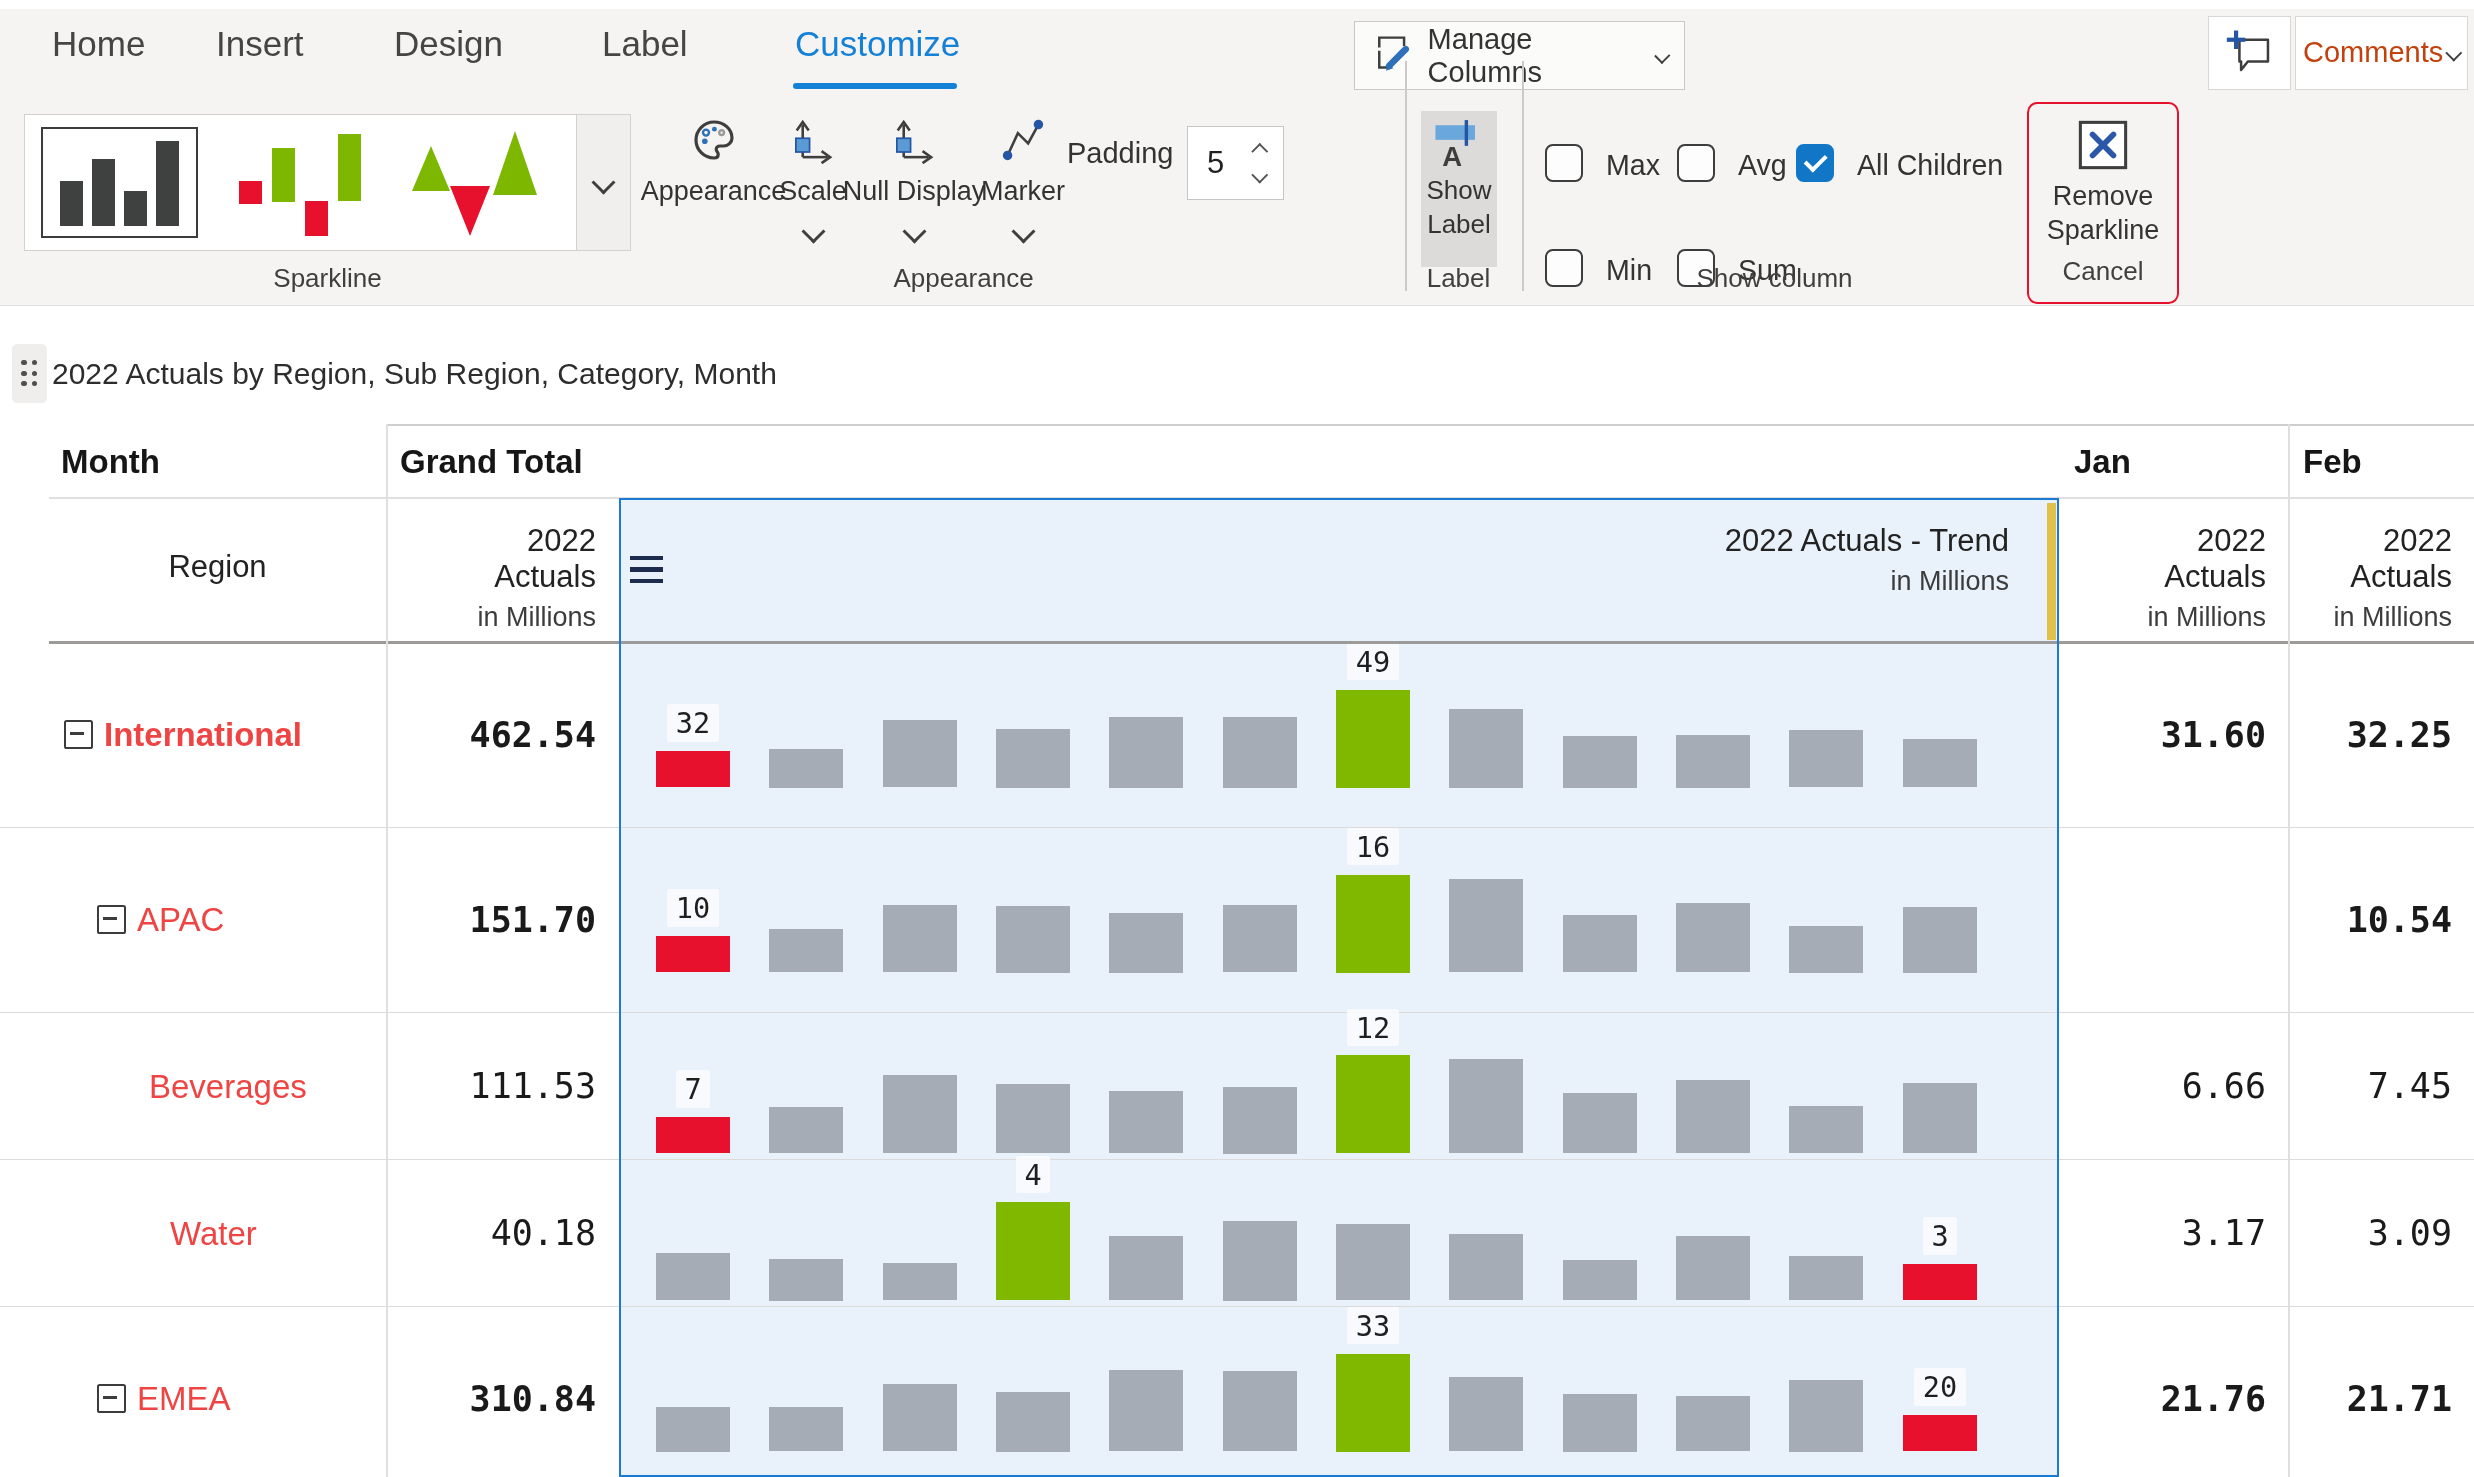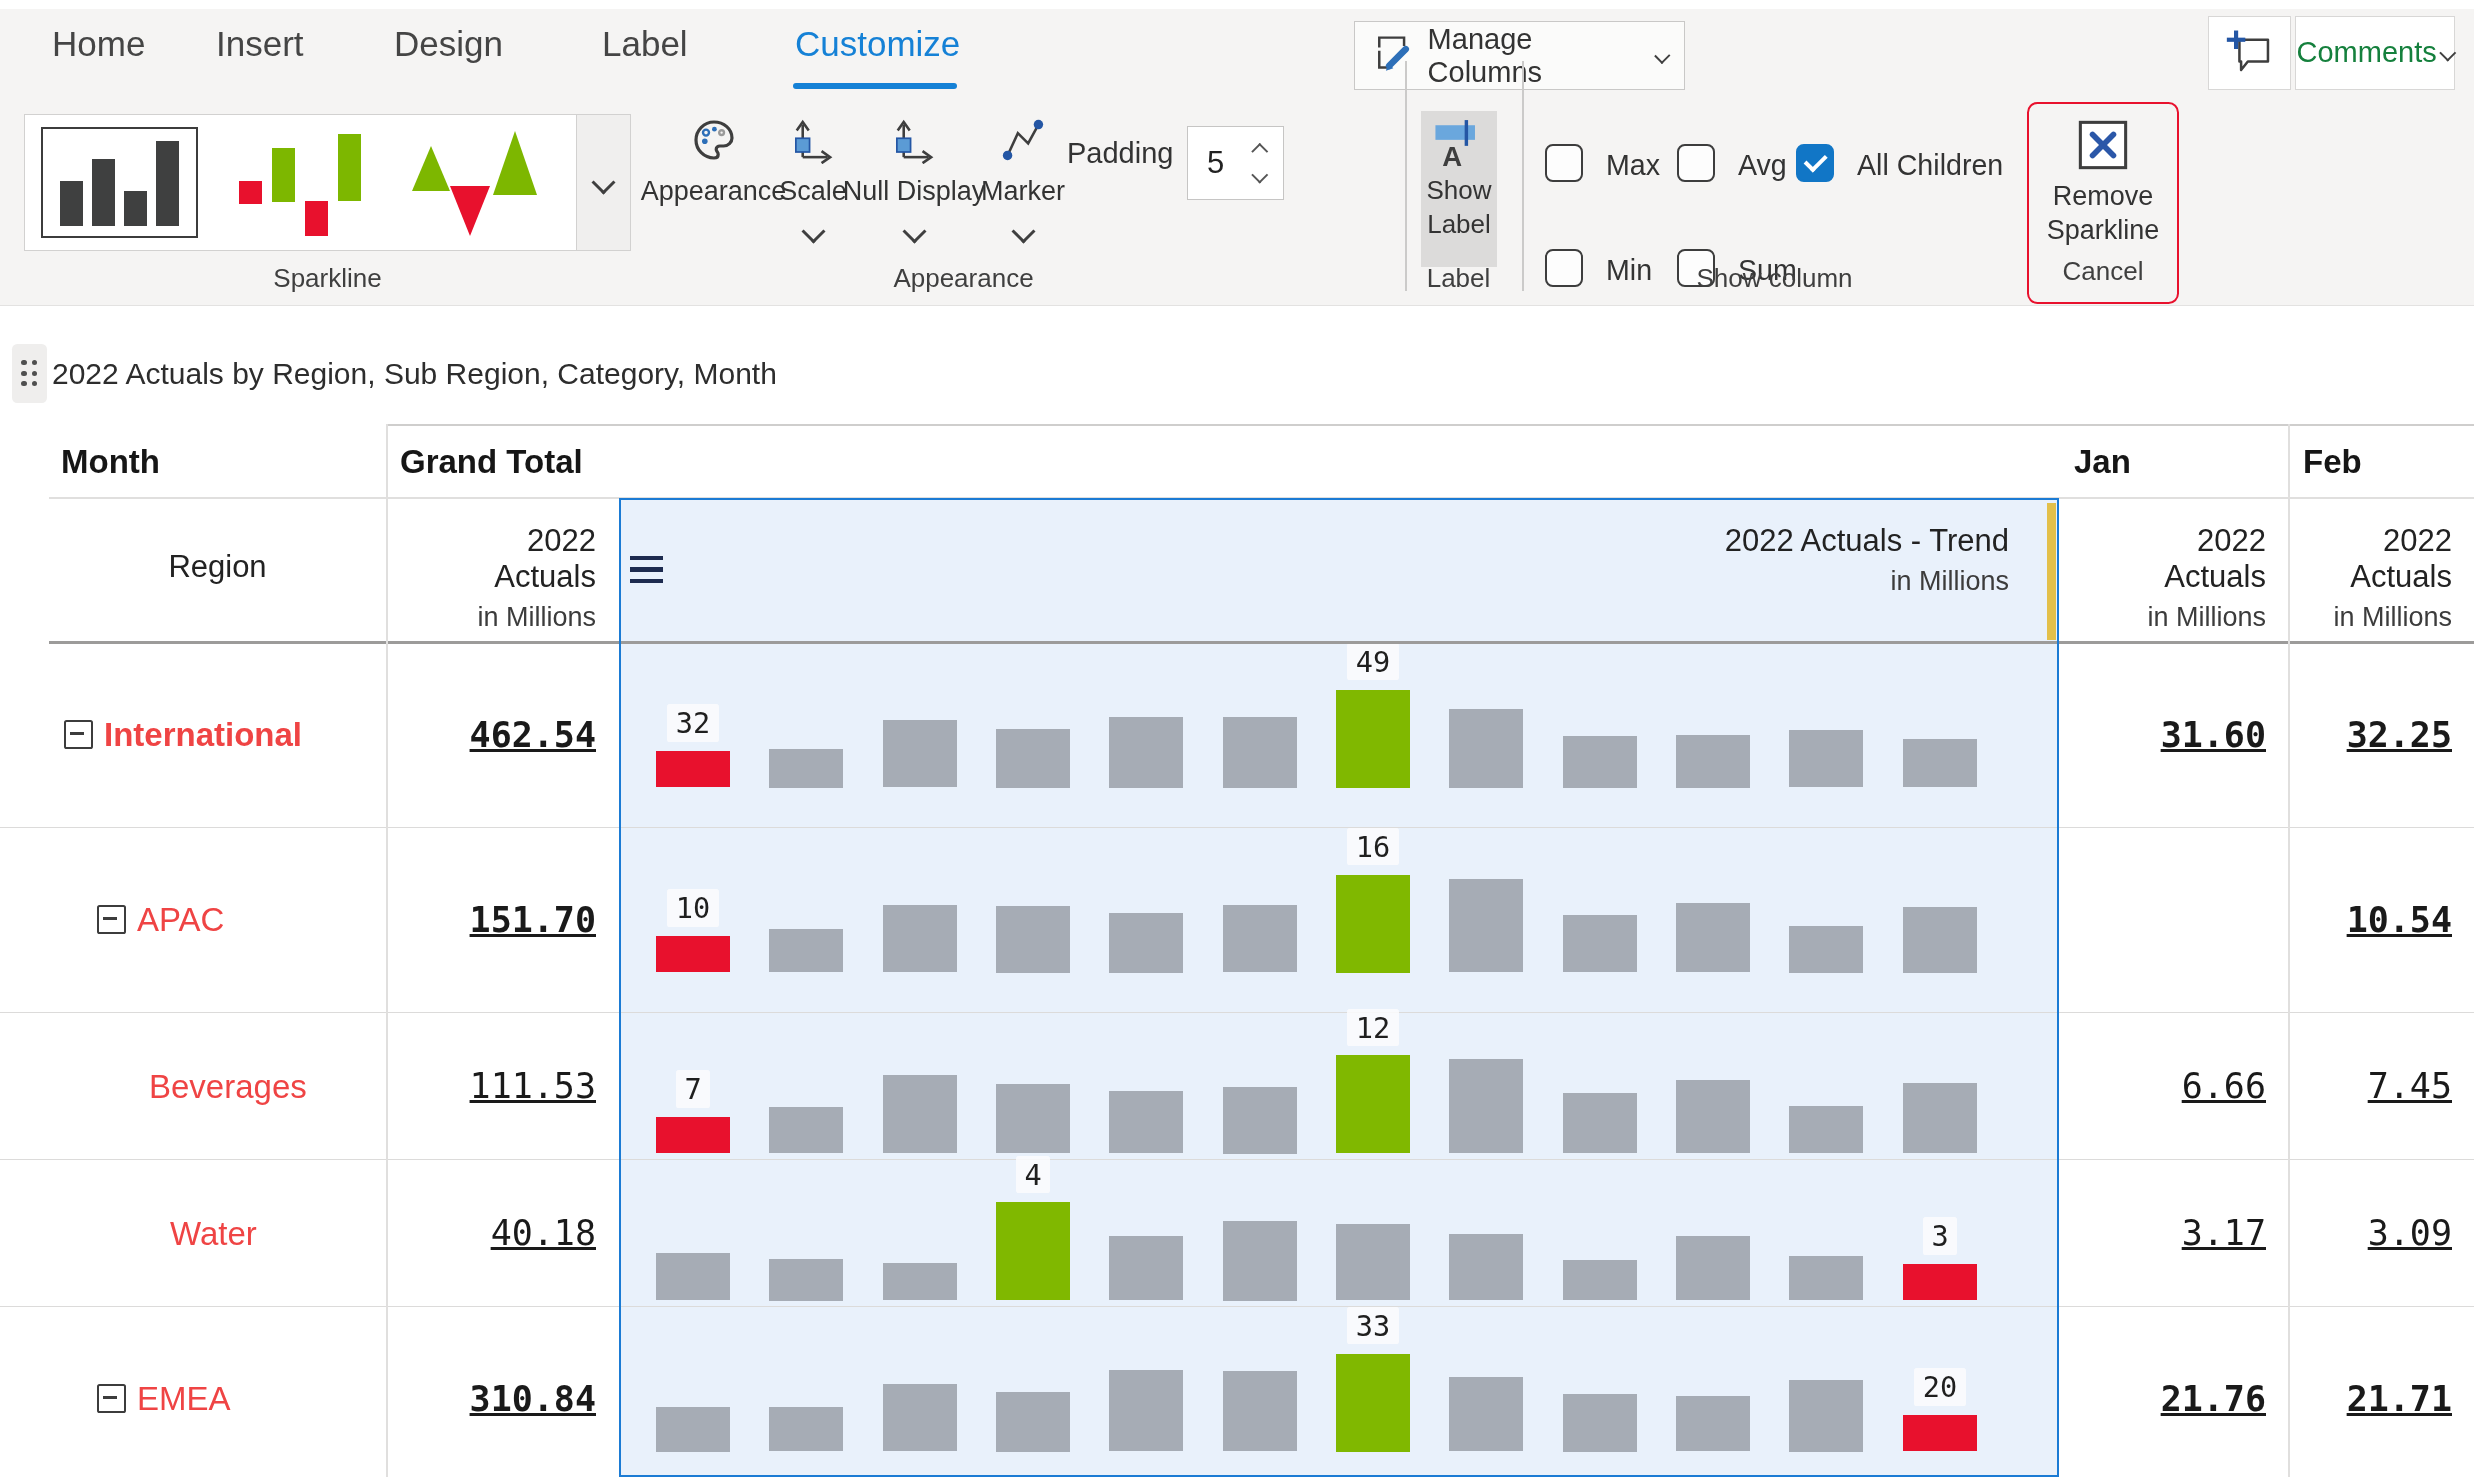--- a/index.html
+++ b/index.html
@@ -7,21 +7,21 @@
 
   
   .ribbon{position:absolute;left:0;top:0;width:2475px;height:305px;background:#f5f4f3;border-bottom:1.7px solid #e3e2e1;z-index:50;}
   .topstrip{position:absolute;left:0;top:0;width:100%;height:8.7px;background:#fff;}
   .tab{position:absolute;top:24px;font-size:35px;color:#454545;white-space:nowrap;cursor:pointer;}
   .tab.active{color:#1581d6;}
   .tab-underline{position:absolute;left:793px;top:83px;width:164px;height:6px;background:#1581d6;border-radius:3.5px;}
 
   .manage-btn{position:absolute;left:1354px;top:21px;width:331px;height:69px;background:#fbfbfa;border:1.7px solid #c9c8c7;box-sizing:border-box;display:flex;align-items:center;gap:14px;padding:0 15.6px;font-size:29px;color:#333;cursor:pointer;}
   .comment-add-btn{position:absolute;left:2208px;top:15.6px;width:83px;height:74px;background:#fff;border:1.7px solid #d8d7d6;box-sizing:border-box;display:flex;align-items:center;justify-content:center;cursor:pointer;}
-  .comments-btn{position:absolute;left:2295px;top:15.6px;width:160px;height:74px;background:#fff;border:1.7px solid #d8d7d6;box-sizing:border-box;display:flex;align-items:center;justify-content:center;gap:5.2px;font-size:29px;color:#15803d;cursor:pointer;}
+  .comments-btn{position:absolute;left:2295px;top:15.6px;width:173px;height:74px;background:#fff;border:1.7px solid #d8d7d6;box-sizing:border-box;display:flex;align-items:center;justify-content:center;gap:5.2px;font-size:29px;color:#c2410c;cursor:pointer;}
 
   .chev{display:inline-block;width:14px;height:14px;border-right:3.5px solid #3f3f3f;border-bottom:3.5px solid #3f3f3f;transform:rotate(45deg);}
   .chev.up{transform:rotate(-135deg);}
   .chev.small{width:9.5px;height:9.5px;border-width:2.6px;}
 
   .gallery{position:absolute;left:24px;top:114px;width:554px;height:137px;background:#fff;border:1.7px solid #d2d1d0;box-sizing:border-box;}
   .gallery-expand{position:absolute;left:576px;top:114px;width:55px;height:137px;background:#f0efee;border:1.7px solid #d2d1d0;box-sizing:border-box;display:flex;align-items:center;justify-content:center;cursor:pointer;}
   .spark-opt1{position:absolute;left:41px;top:127px;width:157px;height:111px;border:2.6px solid #3c3c3c;background:#fff;box-sizing:border-box;display:flex;align-items:flex-end;justify-content:center;gap:9.5px;padding-bottom:10.4px;cursor:pointer;}
   .so1{width:22.5px;background:#3f4040;}
   .spark-opt2{position:absolute;left:232px;top:127px;width:147px;height:111px;cursor:pointer;}
@@ -77,21 +77,21 @@
   .sel-border{position:absolute;left:619px;top:498px;width:1440px;height:979px;border:2.6px solid #1b7bd4;box-sizing:border-box;z-index:40;pointer-events:none;}
   .sel-yellow{position:absolute;left:2047px;top:503px;width:8.7px;height:137px;background:#e3c04a;z-index:41;}
 
   
   #data-rows{position:absolute;left:0;top:0;z-index:10;}
   .trow{position:absolute;left:0;width:2475px;box-sizing:border-box;}
   .expander{position:absolute;width:29px;height:29px;border:2.6px solid #3c3c3c;border-radius:2.6px;background:#fff;box-sizing:border-box;cursor:pointer;}
   .expander::after{content:'';position:absolute;left:4.3px;top:9.5px;width:14px;height:3.5px;background:#3c3c3c;}
   .row-name{position:absolute;font-size:33px;color:#ef4444;white-space:nowrap;}
   .row-name.bold{font-weight:bold;}
-  .cellv{position:absolute;font-family:"DejaVu Sans Mono",monospace;font-size:35px;color:#1a1a1a;text-align:right;text-decoration:underline;}
+  .cellv{position:absolute;font-family:"DejaVu Sans Mono",monospace;font-size:35px;color:#1a1a1a;text-align:right;}
   .cellv.bold{font-weight:bold;}
   .bar{position:absolute;z-index:12;}
   .bar.gray{background:#a6acb5;}
   .bar.red{background:#e8112d;}
   .bar.green{background:#80b800;}
   .bar-label{position:absolute;z-index:13;text-align:center;font-family:"DejaVu Sans Mono",monospace;font-size:28.6px;color:#1f1f1f;}
   .bar-chip{background:rgba(252,252,253,.85);padding:1.7px 8.7px;border-radius:2.6px;}
 </style>
 </head>
 <body>

